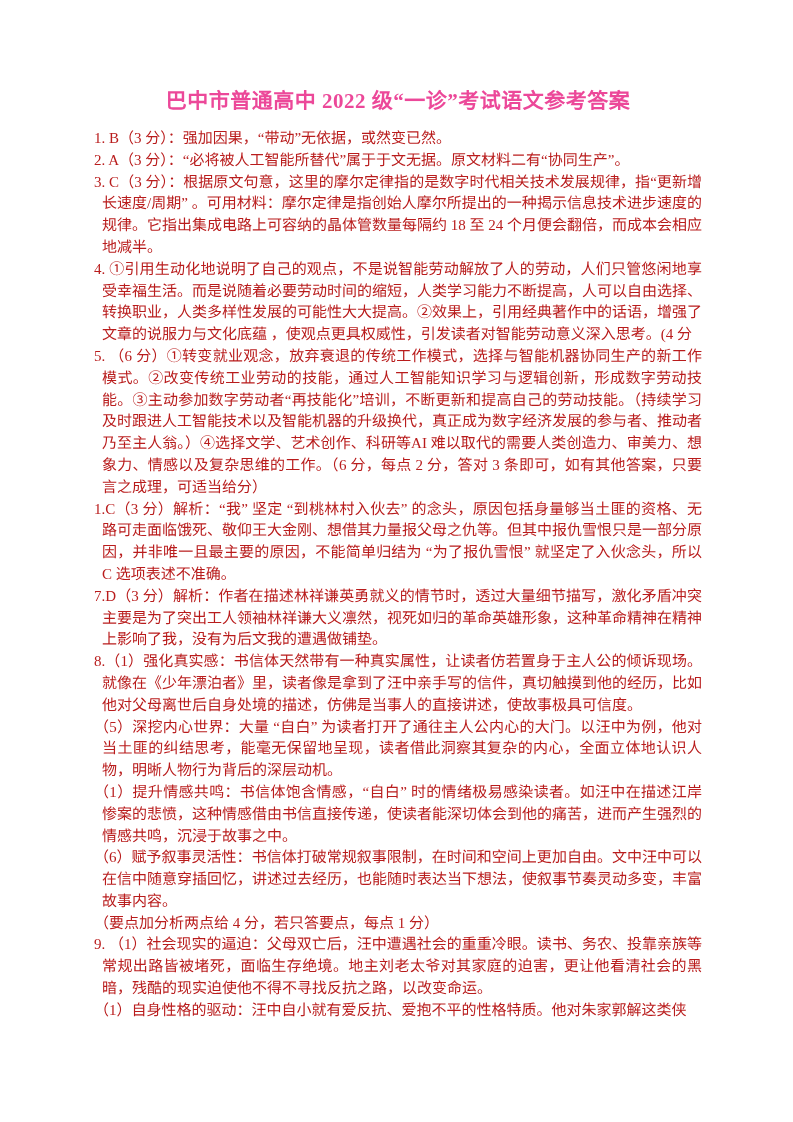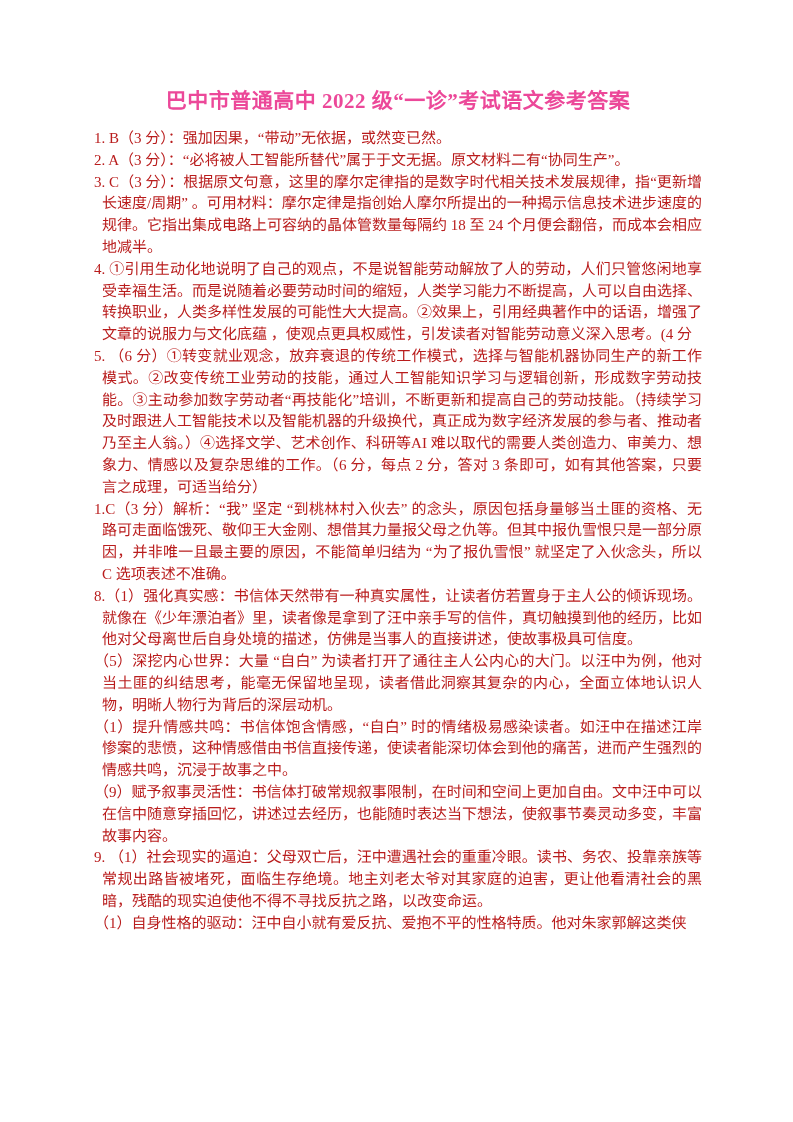--- a/index.html
+++ b/index.html
@@ -50,20 +50,22 @@
 <div class="page">
   <div class="content">
     <h1 class="doc-title">巴中市普通高中 2022 级“一诊”考试语文参考答案</h1>
 
     <p class="para">1. B（3 分）：强加因果，“带动”无依据，或然变已然。</p>
     <p class="para">2. A（3 分）：“必将被人工智能所替代”属于于文无据。原文材料二有“协同生产”。</p>
     <p class="para">3. C（3 分）：根据原文句意，这里的摩尔定律指的是数字时代相关技术发展规律，指“更新增长速度/周期” 。可用材料：摩尔定律是指创始人摩尔所提出的一种揭示信息技术进步速度的规律。它指出集成电路上可容纳的晶体管数量每隔约 18 至 24 个月便会翻倍，而成本会相应地减半。</p>
     <p class="para">4. ①引用生动化地说明了自己的观点，不是说智能劳动解放了人的劳动，人们只管悠闲地享受幸福生活。而是说随着必要劳动时间的缩短，人类学习能力不断提高，人可以自由选择、转换职业，人类多样性发展的可能性大大提高。②效果上，引用经典著作中的话语，增强了文章的说服力与文化底蕴 ，使观点更具权威性，引发读者对智能劳动意义深入思考。(4 分</p>
     <p class="para">5. （6 分）①转变就业观念，放弃衰退的传统工作模式，选择与智能机器协同生产的新工作模式。②改变传统工业劳动的技能，通过人工智能知识学习与逻辑创新，形成数字劳动技能。③主动参加数字劳动者“再技能化”培训，不断更新和提高自己的劳动技能。（持续学习及时跟进人工智能技术以及智能机器的升级换代，真正成为数字经济发展的参与者、推动者乃至主人翁。）④选择文学、艺术创作、科研等AI 难以取代的需要人类创造力、审美力、想象力、情感以及复杂思维的工作。（6 分，每点 2 分，答对 3 条即可，如有其他答案，只要言之成理，可适当给分）</p>
     <p class="para">1.C（3 分）解析：“我” 坚定 “到桃林村入伙去” 的念头，原因包括身量够当土匪的资格、无路可走面临饿死、敬仰王大金刚、想借其力量报父母之仇等。但其中报仇雪恨只是一部分原因，并非唯一且最主要的原因，不能简单归结为 “为了报仇雪恨” 就坚定了入伙念头，所以 C 选项表述不准确。</p>
+    <p class="para">7.D（3 分）解析：作者在描述林祥谦英勇就义的情节时，透过大量细节描写，激化矛盾冲突主要是为了突出工人领袖林祥谦大义凛然，视死如归的革命英雄形象，这种革命精神在精神上影响了我，没有为后文我的遭遇做铺垫。</p>
     <p class="para">8.（1）强化真实感：书信体天然带有一种真实属性，让读者仿若置身于主人公的倾诉现场。就像在《少年漂泊者》里，读者像是拿到了汪中亲手写的信件，真切触摸到他的经历，比如他对父母离世后自身处境的描述，仿佛是当事人的直接讲述，使故事极具可信度。</p>
     <p class="para">（5）深挖内心世界：大量 “自白” 为读者打开了通往主人公内心的大门。以汪中为例，他对当土匪的纠结思考，能毫无保留地呈现，读者借此洞察其复杂的内心，全面立体地认识人物，明晰人物行为背后的深层动机。</p>
     <p class="para">（1）提升情感共鸣：书信体饱含情感，“自白” 时的情绪极易感染读者。如汪中在描述江岸惨案的悲愤，这种情感借由书信直接传递，使读者能深切体会到他的痛苦，进而产生强烈的情感共鸣，沉浸于故事之中。</p>
-    <p class="para">（9）赋予叙事灵活性：书信体打破常规叙事限制，在时间和空间上更加自由。文中汪中可以在信中随意穿插回忆，讲述过去经历，也能随时表达当下想法，使叙事节奏灵动多变，丰富故事内容。</p>
+    <p class="para">（6）赋予叙事灵活性：书信体打破常规叙事限制，在时间和空间上更加自由。文中汪中可以在信中随意穿插回忆，讲述过去经历，也能随时表达当下想法，使叙事节奏灵动多变，丰富故事内容。</p>
+    <p class="para">（要点加分析两点给 4 分，若只答要点，每点 1 分）</p>
     <p class="para">9. （1）社会现实的逼迫：父母双亡后，汪中遭遇社会的重重冷眼。读书、务农、投靠亲族等常规出路皆被堵死，面临生存绝境。地主刘老太爷对其家庭的迫害，更让他看清社会的黑暗，残酷的现实迫使他不得不寻找反抗之路，以改变命运。</p>
     <p class="para">（1）自身性格的驱动：汪中自小就有爱反抗、爱抱不平的性格特质。他对朱家郭解这类侠</p>
   </div>
 </div>
 
 </body></html>

